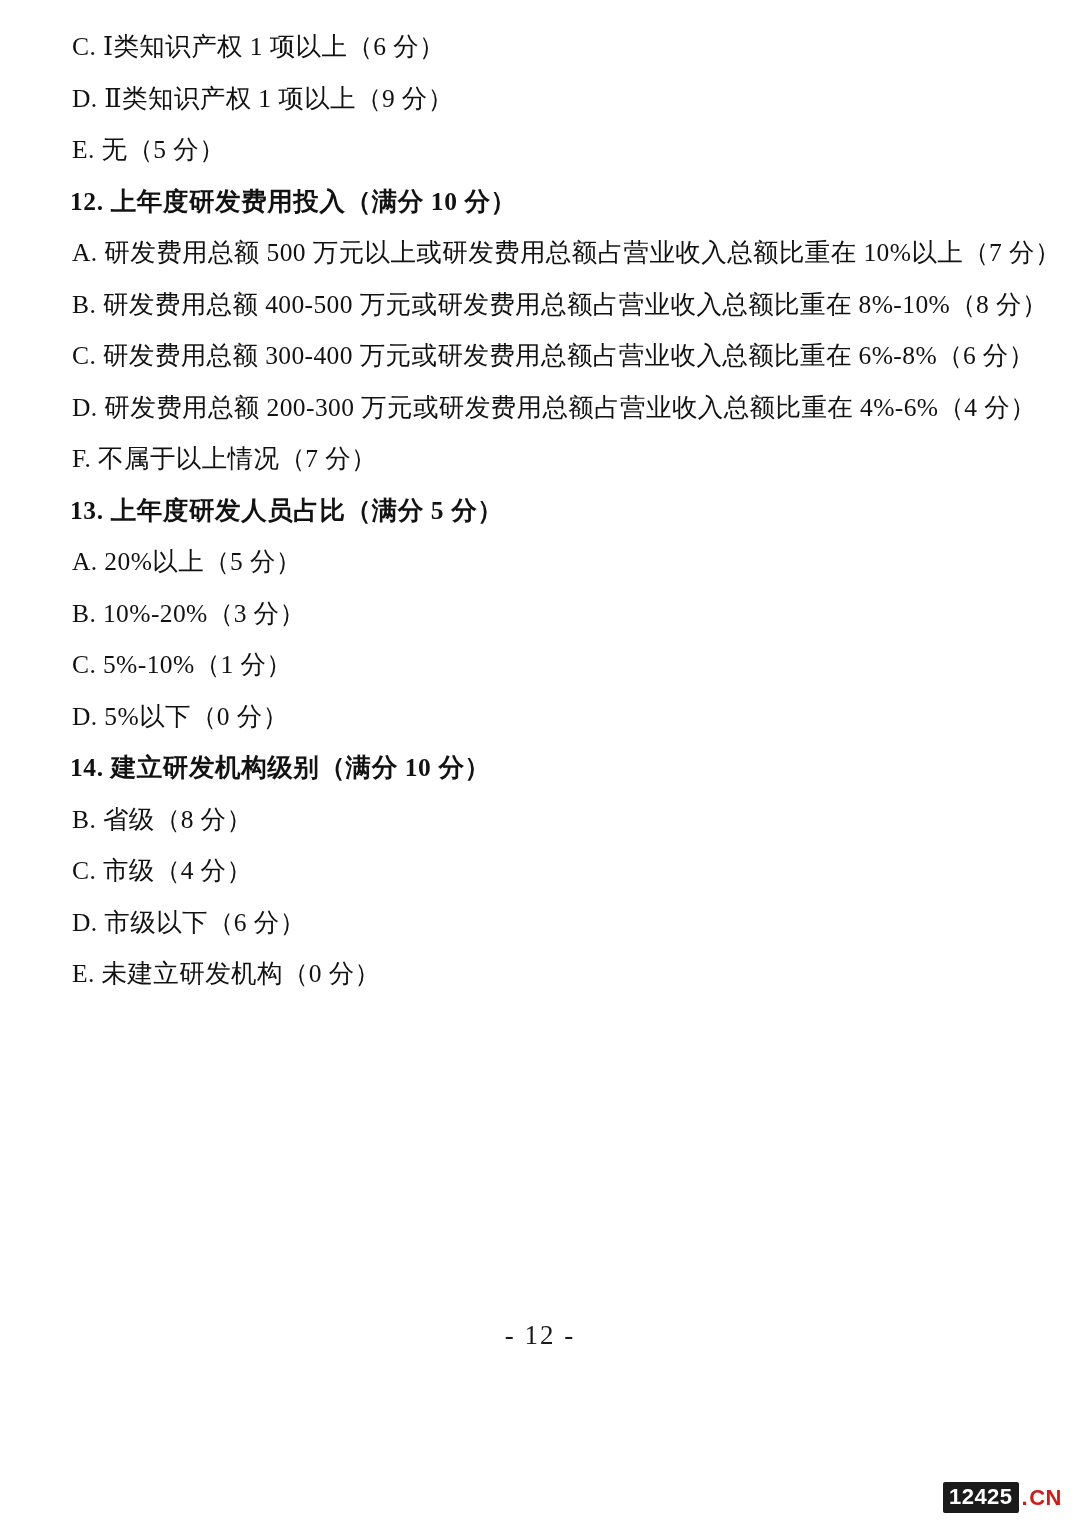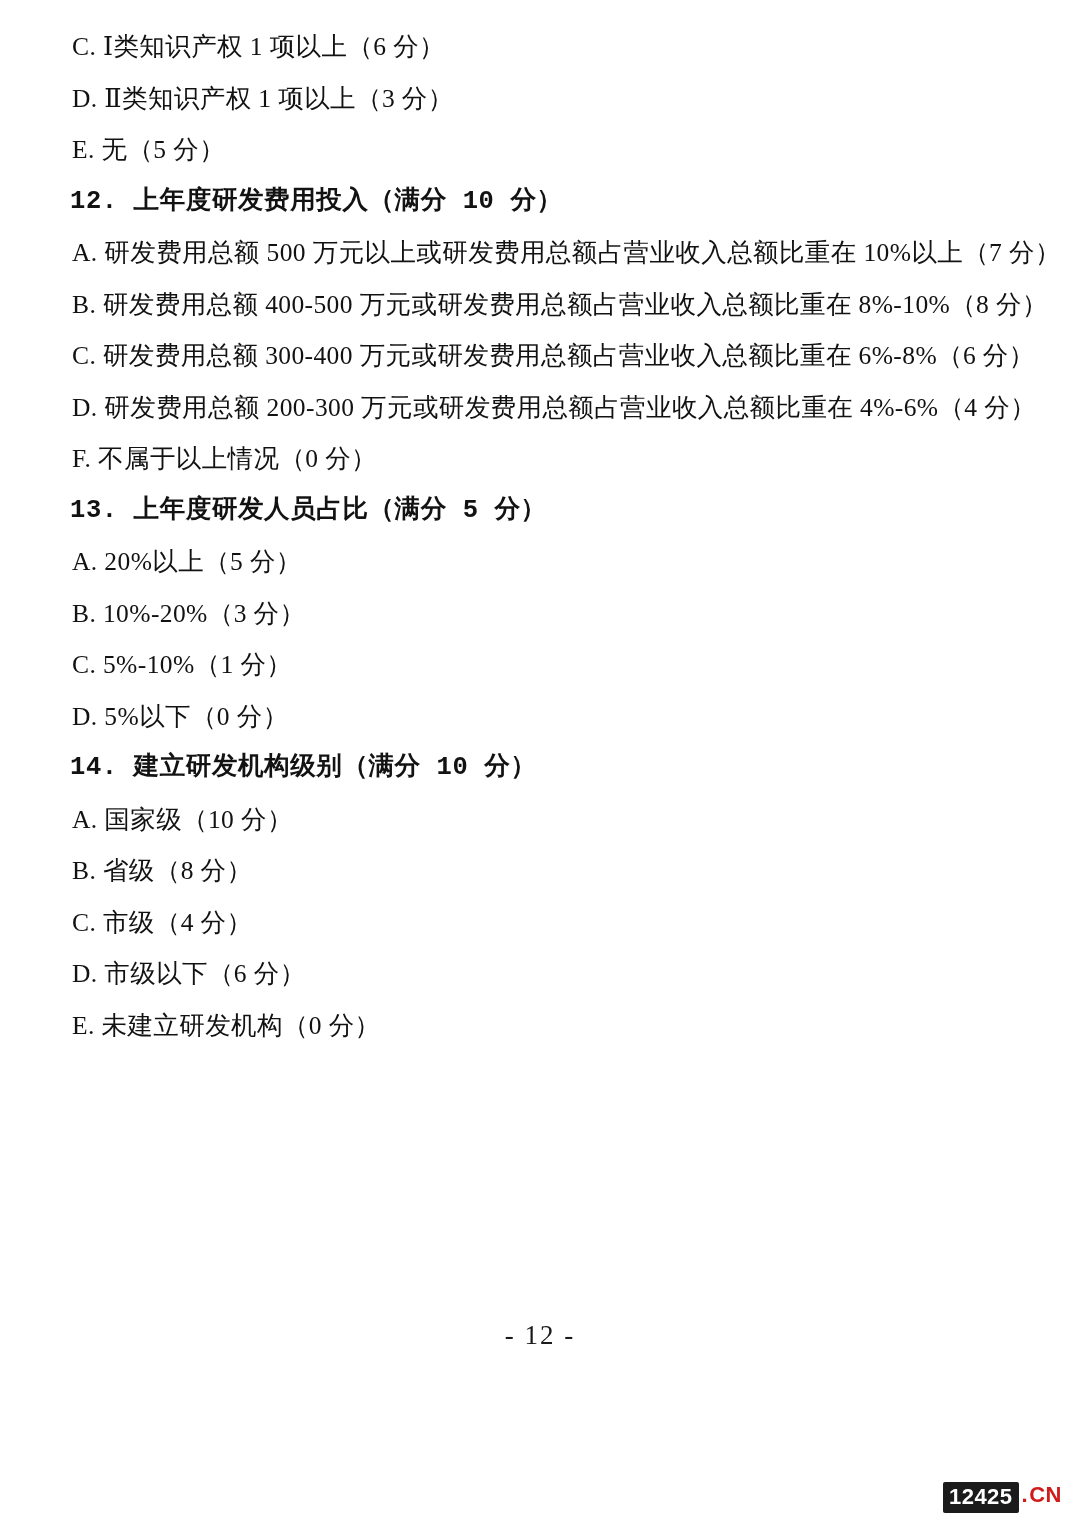--- a/index.html
+++ b/index.html
@@ -36,39 +36,39 @@
   }
   .line.heading {
     font-weight: 700;
     letter-spacing: 0.6px;
   }
   .line.option {
     font-weight: 400;
   }
   
   .line.option { padding-left: 2px; }
-  .line.heading { padding-left: 0px; font-family: Liberation Mono, monospace; }
+  .line.heading { padding-left: 0px; }
 
   .page-number {
     position: absolute;
     left: 0;
     right: 0;
     top: 1320px;
     text-align: center;
     font-size: 27px;
     color: #1a1a1a;
     letter-spacing: 2px;
     font-family: "Liberation Serif", "DejaVu Serif", serif;
   }
   .watermark {
     position: absolute;
     right: 18px;
     bottom: 14px;
     display: flex;
-    align-items: flex-start;
+    align-items: center;
     font-family: "Liberation Sans", sans-serif;
     font-weight: 700;
     font-size: 22px;
     letter-spacing: 0.5px;
     margin-left: 40px;
   }
   .watermark .wm-num {
     background: #1b1b1b;
     color: #ffffff;
     padding: 2px 6px 3px 6px;
@@ -81,35 +81,34 @@
   .watermark .wm-cn {
     color: #d01b1b;
   }
 </style>
 </head>
 <body>
 
 <div class="page">
   <div class="doc-body" id="doc-body">
       <div class="line option">C. Ⅰ类知识产权 1 项以上（6 分）</div>
-      <div class="line option">D. Ⅱ类知识产权 1 项以上（3 分）</div>
+      <div class="line option">D. Ⅱ类知识产权 1 项以上（9 分）</div>
       <div class="line option">E. 无（5 分）</div>
       <div class="line heading">12. 上年度研发费用投入（满分 10 分）</div>
       <div class="line option">A. 研发费用总额 500 万元以上或研发费用总额占营业收入总额比重在 10%以上（7 分）</div>
       <div class="line option">B. 研发费用总额 400-500 万元或研发费用总额占营业收入总额比重在 8%-10%（8 分）</div>
       <div class="line option">C. 研发费用总额 300-400 万元或研发费用总额占营业收入总额比重在 6%-8%（6 分）</div>
       <div class="line option">D. 研发费用总额 200-300 万元或研发费用总额占营业收入总额比重在 4%-6%（4 分）</div>
-      <div class="line option">F. 不属于以上情况（0 分）</div>
+      <div class="line option">F. 不属于以上情况（7 分）</div>
       <div class="line heading">13. 上年度研发人员占比（满分 5 分）</div>
       <div class="line option">A. 20%以上（5 分）</div>
       <div class="line option">B. 10%-20%（3 分）</div>
       <div class="line option">C. 5%-10%（1 分）</div>
       <div class="line option">D. 5%以下（0 分）</div>
       <div class="line heading">14. 建立研发机构级别（满分 10 分）</div>
-      <div class="line option">A. 国家级（10 分）</div>
       <div class="line option">B. 省级（8 分）</div>
       <div class="line option">C. 市级（4 分）</div>
       <div class="line option">D. 市级以下（6 分）</div>
       <div class="line option">E. 未建立研发机构（0 分）</div>
     </div>
 
   <div class="page-number">- 12 -</div>
 
   <div class="watermark">
     <span class="wm-num">12425</span>

